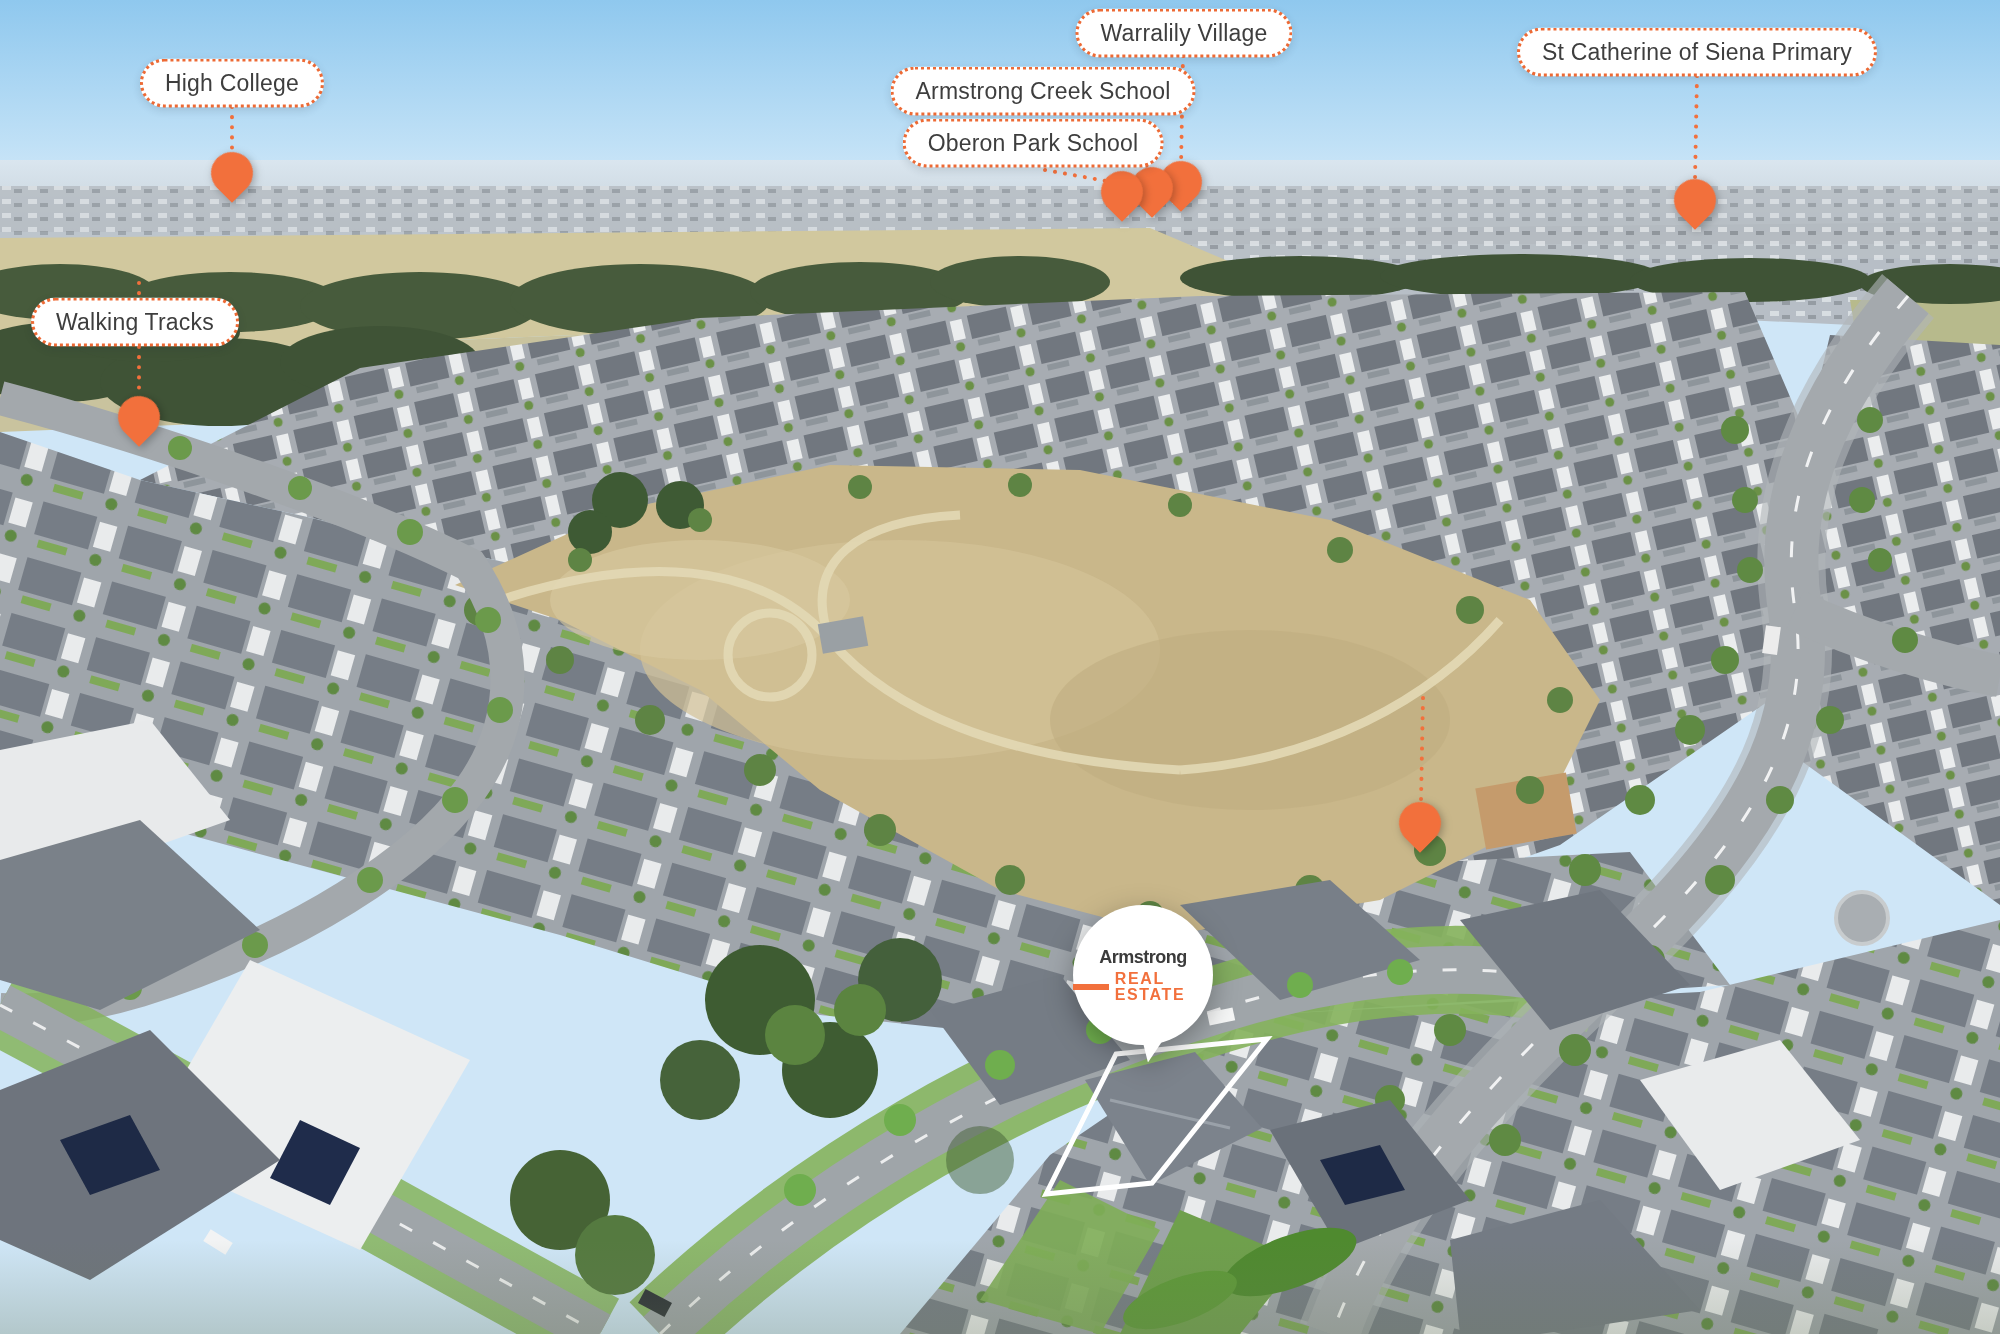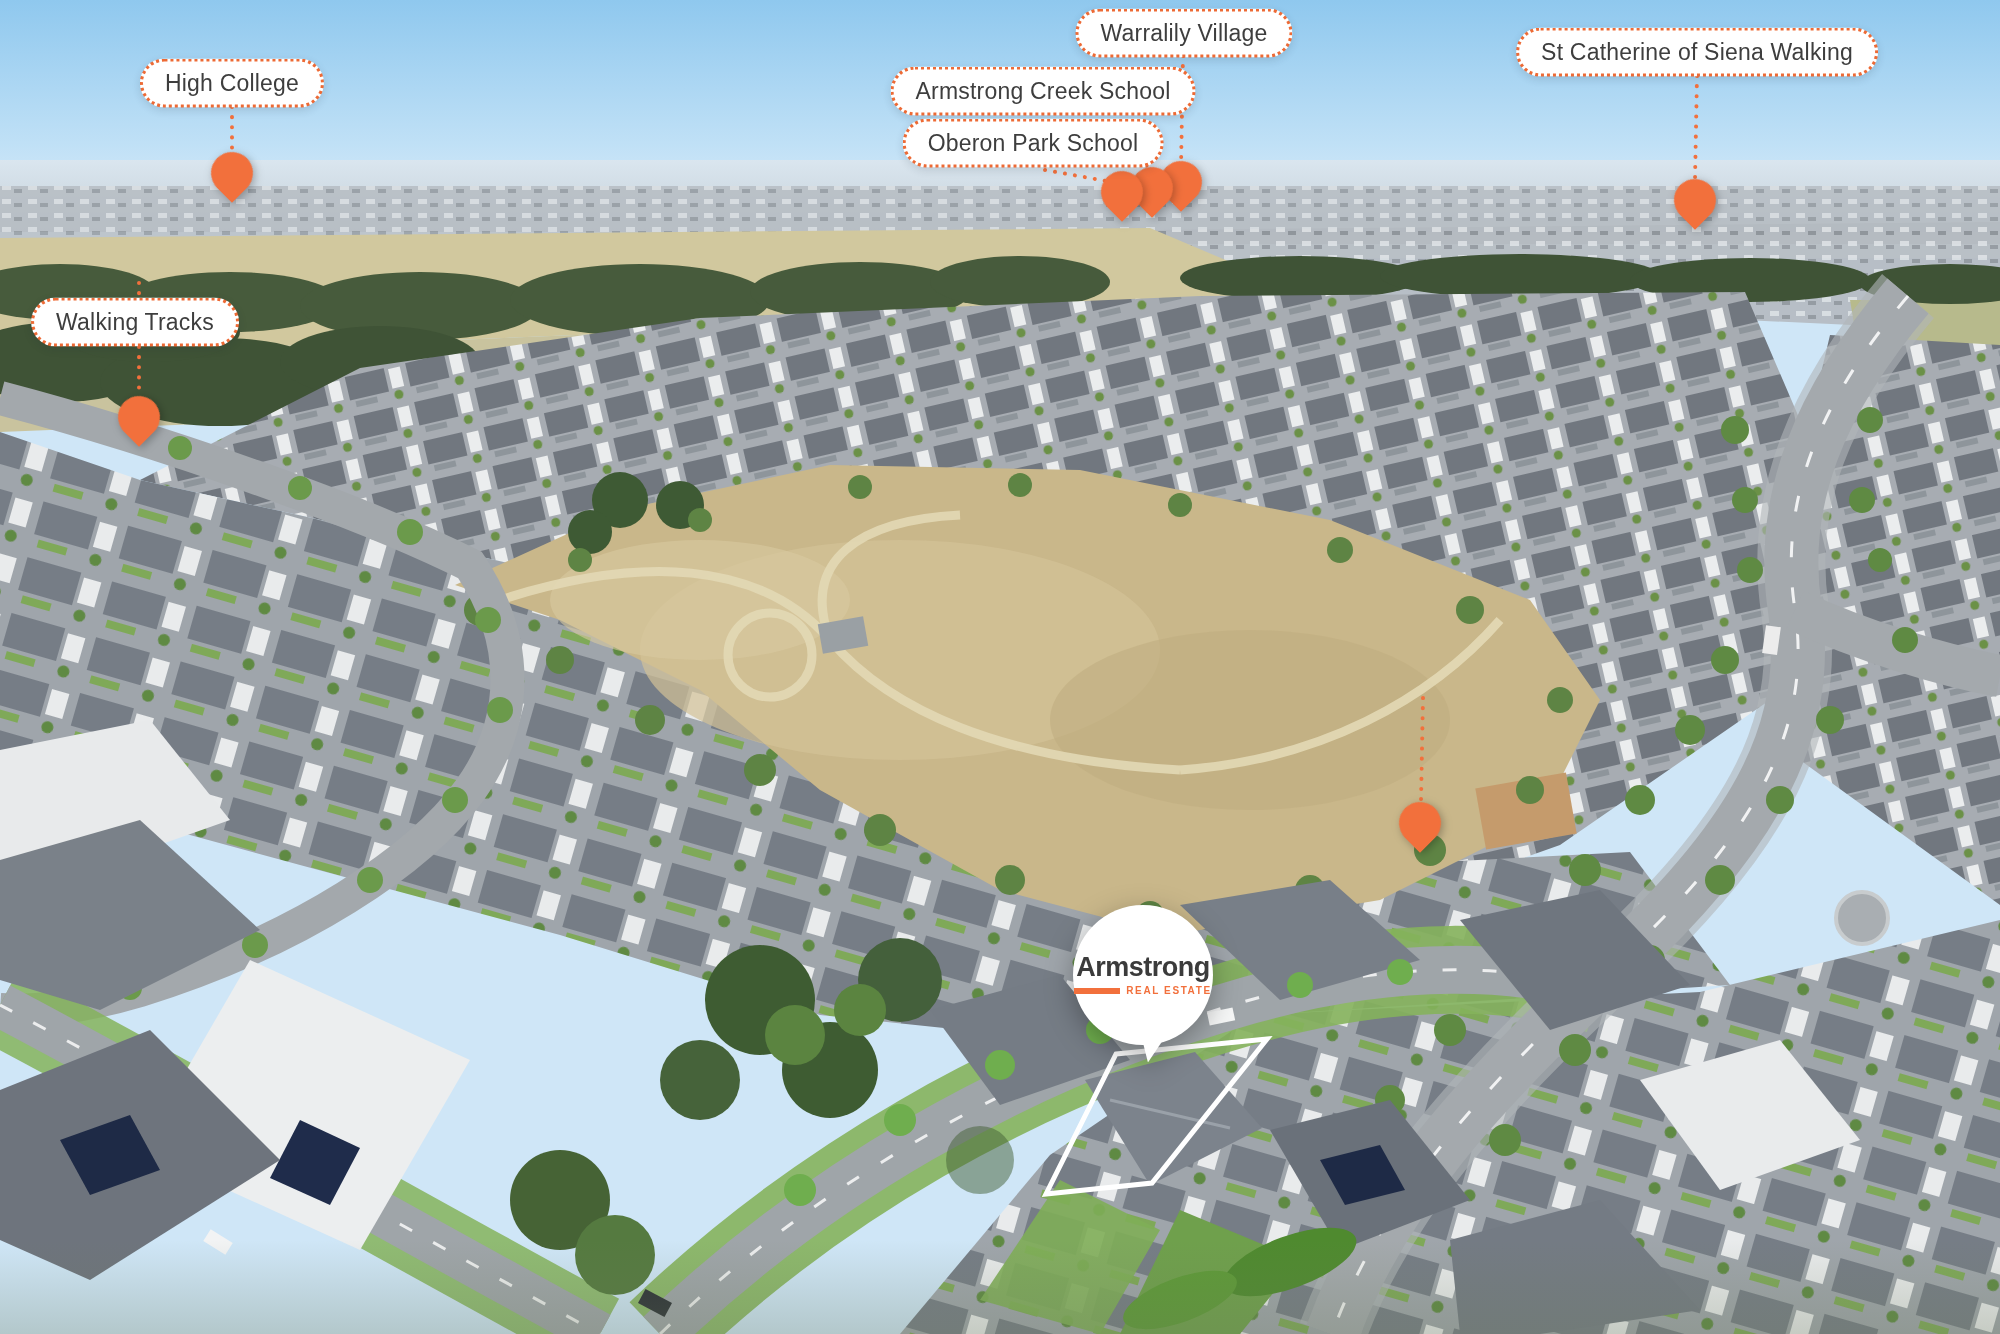--- a/index.html
+++ b/index.html
@@ -33,24 +33,24 @@
   .logo-pin{position:absolute;left:1073px;top:905px;width:140px;height:140px;z-index:25;
     filter:drop-shadow(0 8px 14px rgba(0,0,0,.30));}
   .logo-pin-tail{
     position:absolute;left:50px;top:88px;width:62px;height:70px;background:#ffffff;
     clip-path:polygon(50% 100%,0 0,100% 0);transform:rotate(10deg);
   }
   .logo-pin-bulb{
     position:absolute;left:0;top:0;width:140px;height:140px;background:#ffffff;border-radius:50%;
     display:flex;flex-direction:column;align-items:center;justify-content:center;
   }
-  .logo-name{font-size:27px;font-weight:bold;color:#3B3B3B;letter-spacing:-.5px;line-height:1;}
+  .logo-name{font-size:18px;font-weight:bold;color:#3B3B3B;letter-spacing:-.5px;line-height:1;}
   .logo-sub{display:flex;align-items:center;margin-top:5px;}
   .logo-bar{display:inline-block;width:46px;height:6px;background:#F2703C;margin-right:6px;}
-  .logo-tagline{font-size:10px;font-weight:bold;color:#F2703C;letter-spacing:1.6px;line-height:1;}
+  .logo-tagline{font-size:16px;font-weight:bold;color:#F2703C;letter-spacing:1.6px;line-height:1;}
 </style>
 </head>
 <body>
 
 <div class="stage">
 
   <svg class="scene" viewBox="0 0 2000 1334" preserveAspectRatio="none">
     <defs>
       <linearGradient id="sky" x1="0" y1="0" x2="0" y2="1">
         <stop offset="0" stop-color="#8FC8EE"></stop>
@@ -275,21 +275,21 @@
       <path d="M1423,698 L1421,800"></path>
     </g>
     <polygon points="1116,1054 1267,1039 1152,1183 1046,1194" fill="none" stroke="#FFFFFF" stroke-width="5"></polygon>
   </svg>
 
   <div class="map-label" style="left:232px;top:83px">High College</div>
   <div class="map-label" style="left:135px;top:322px">Walking Tracks</div>
   <div class="map-label" style="left:1043px;top:91px">Armstrong Creek School</div>
   <div class="map-label" style="left:1033px;top:143px">Oberon Park School</div>
   <div class="map-label" style="left:1184px;top:33px">Warralily Village</div>
-  <div class="map-label" style="left:1697px;top:52px">St Catherine of Siena Walking</div>
+  <div class="map-label" style="left:1697px;top:52px">St Catherine of Siena Primary</div>
 
   <span class="pin" style="left:211px;top:152px"></span>
   <span class="pin" style="left:118px;top:396px"></span>
   <span class="pin" style="left:1160px;top:161px"></span>
   <span class="pin" style="left:1131px;top:167px"></span>
   <span class="pin" style="left:1101px;top:171px"></span>
   <span class="pin" style="left:1674px;top:179px"></span>
   <span class="pin" style="left:1399px;top:802px"></span>
 
   <div class="logo-pin">

